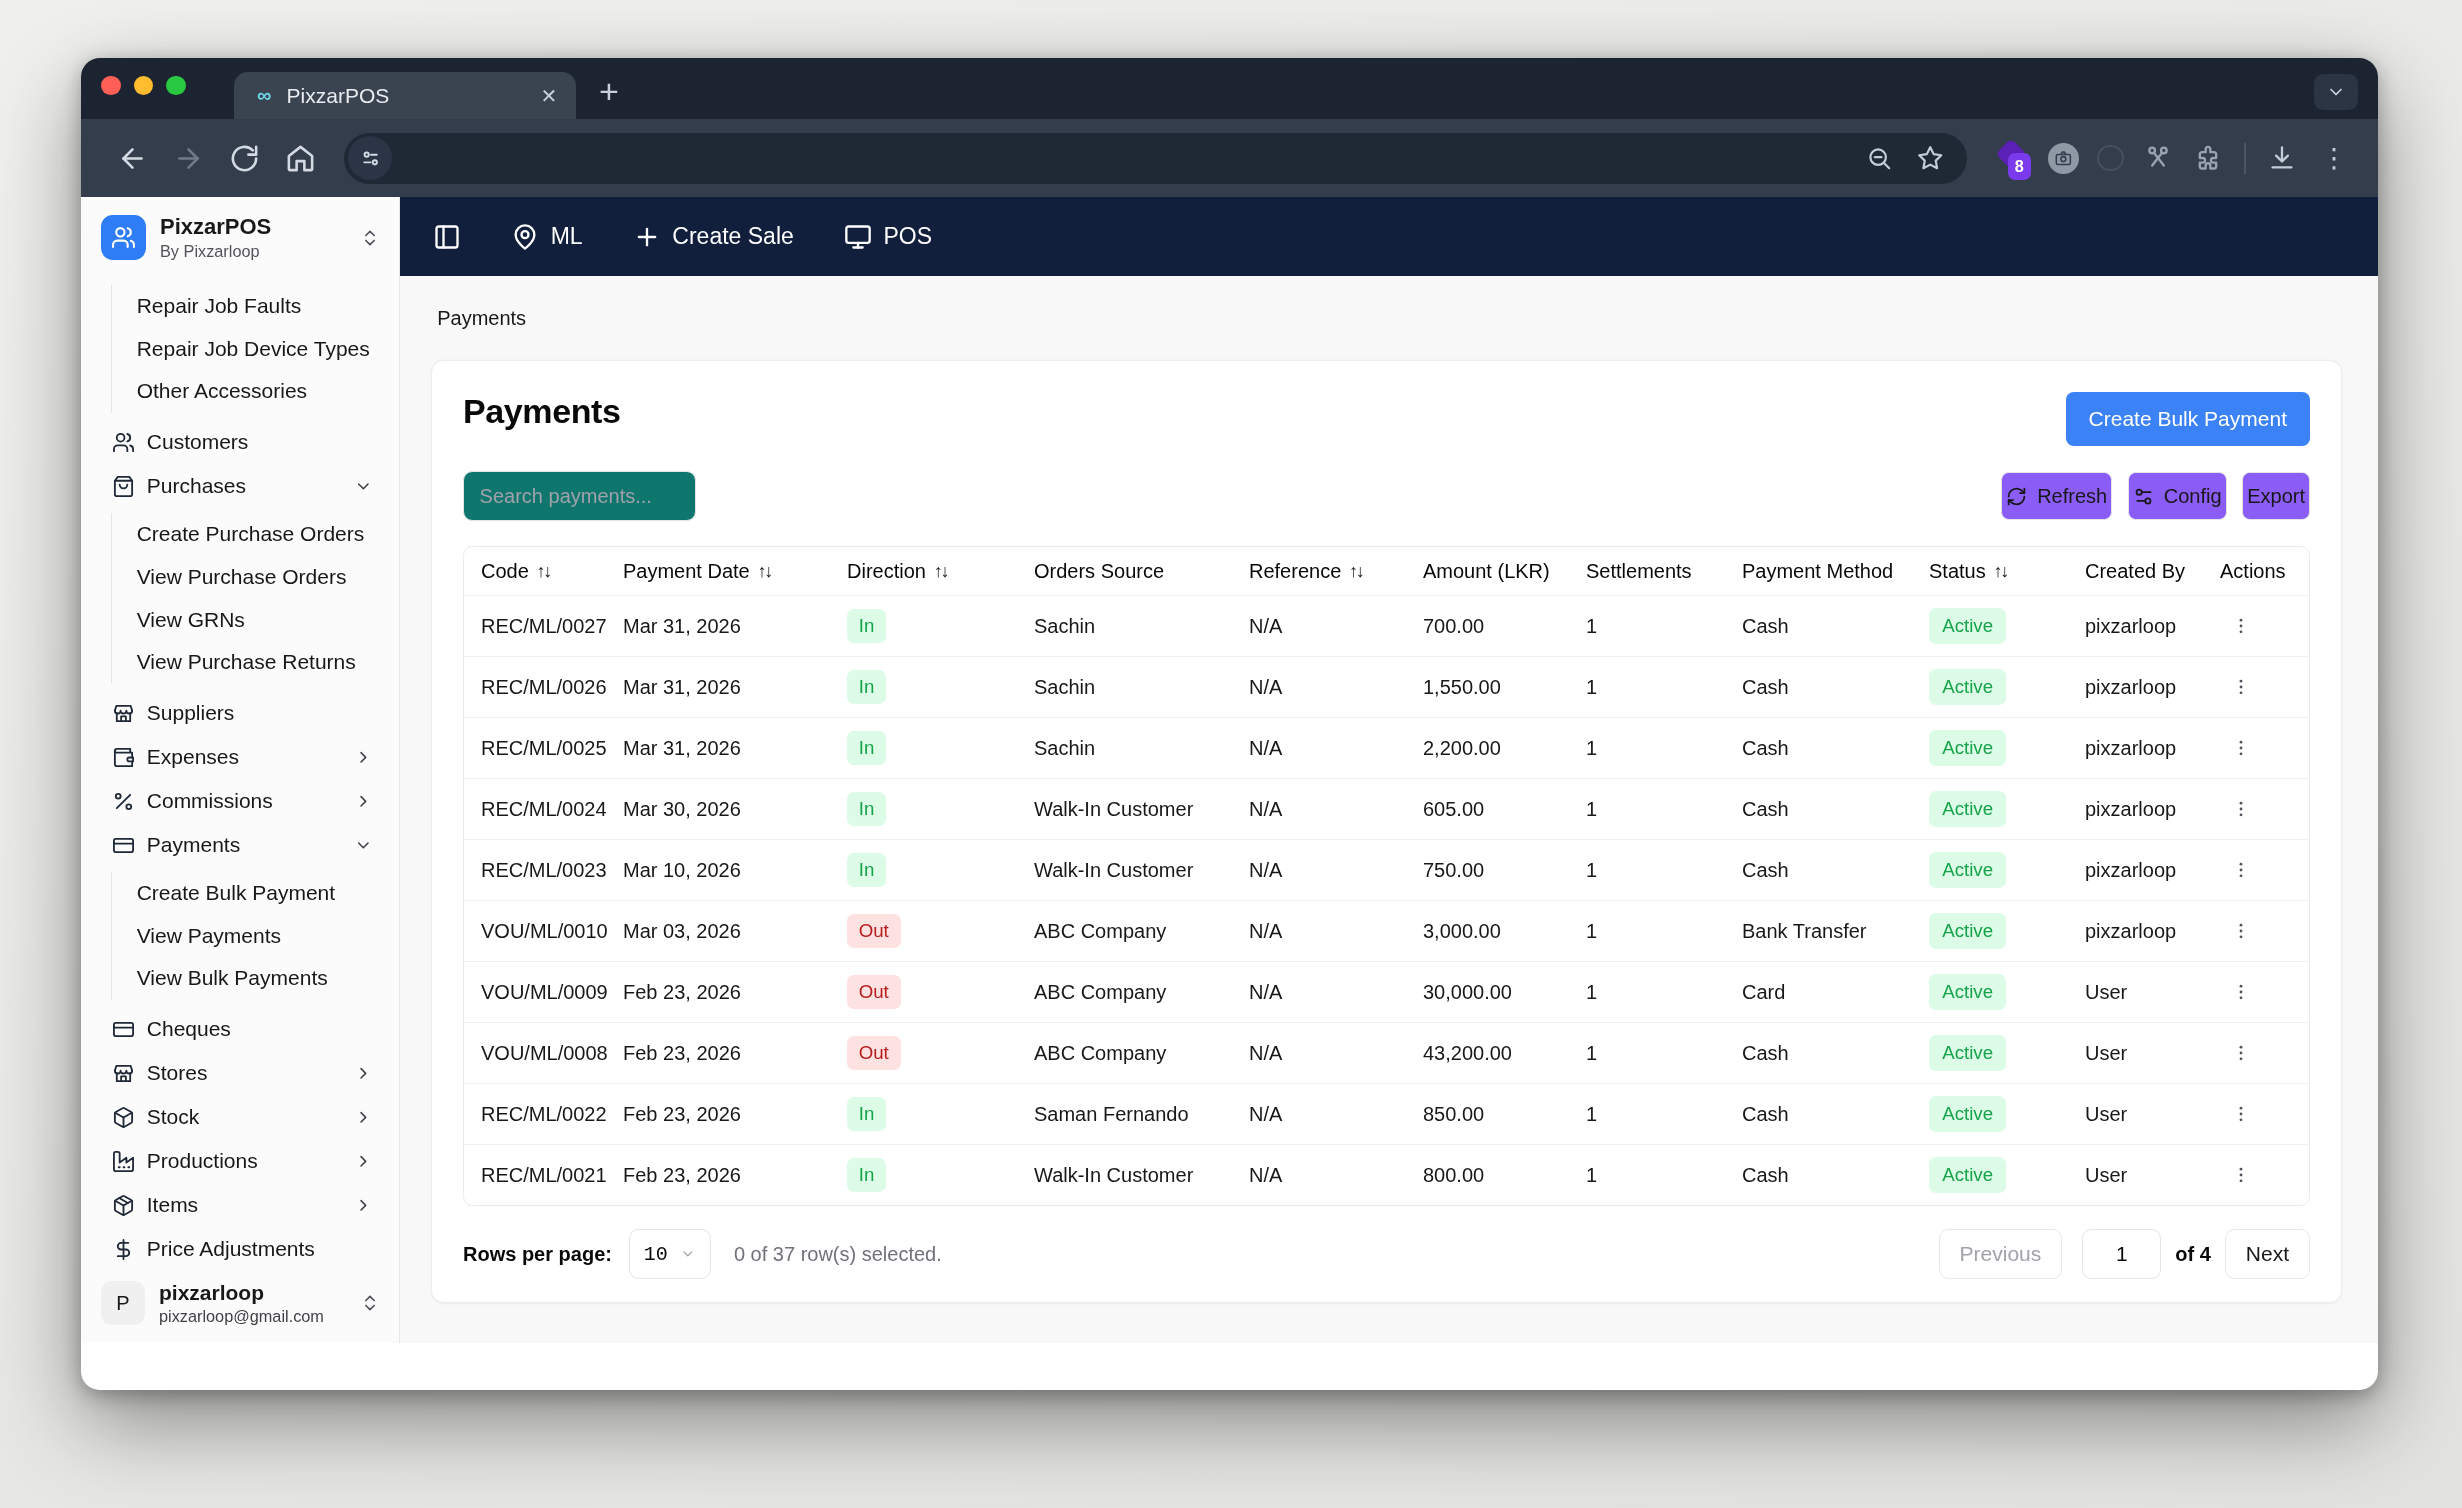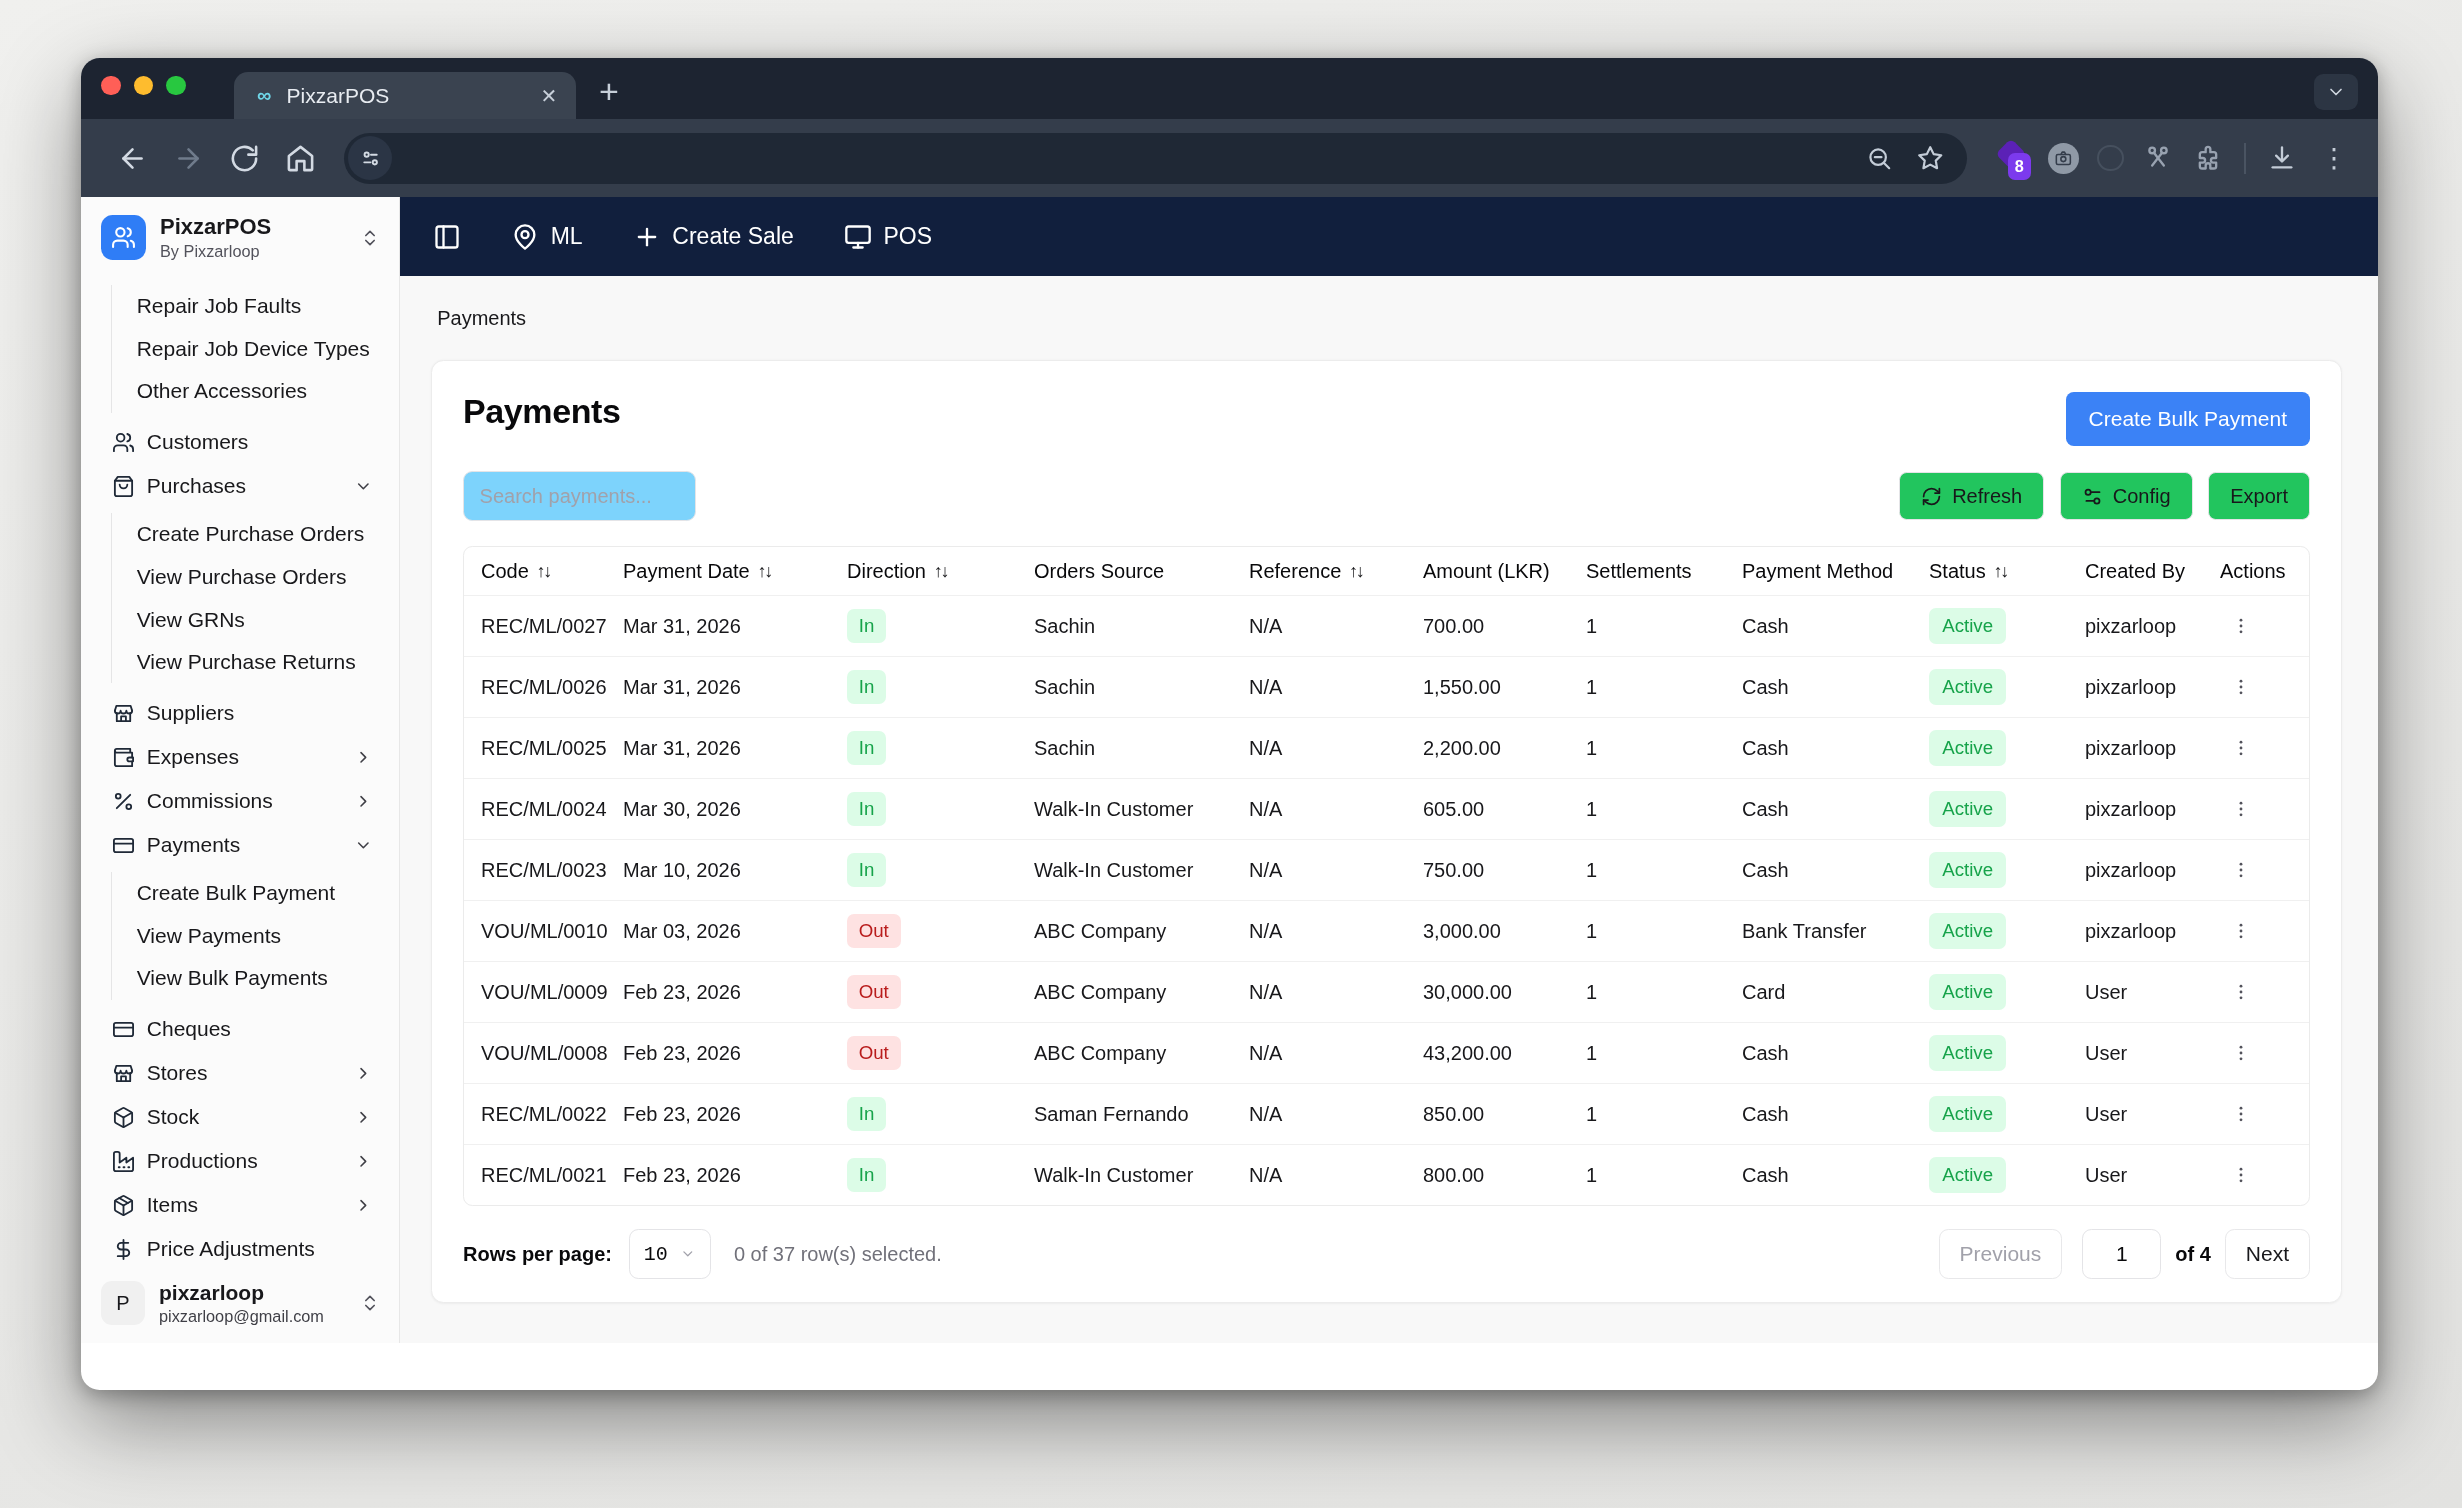--- a/index.html
+++ b/index.html
@@ -91,25 +91,25 @@
   .breadcrumb { font-size:20px; color:#18181b; margin:12.5px 0 0 6.2px; }
 
   .card { margin-top:30px; background:#fff; border:0.8px solid #ececec; border-radius:12.5px;
     padding:31px 31px 23px; box-shadow:0 0.8px 2.3px rgba(0,0,0,.05); }
   .card-head { display:flex; justify-content:space-between; align-items:flex-start; }
   .page-title { font-size:34px; font-weight:700; letter-spacing:-0.4px; color:#09090b; }
   .btn-primary { background:#3b82f6; color:#fff; border:none; border-radius:7.8px; font-size:21px;
     padding:15px 23px; font-family:inherit; }
   .tools { display:flex; align-items:center; margin-top:25px; }
   .search { width:233px; height:50px; border:0.8px solid #e4e4e7; border-radius:9.3px; padding:0 15.6px;
-    font-size:20px; color:#18181b; font-family:inherit; background:#7dd3fc; }
+    font-size:20px; color:#18181b; font-family:inherit; background:#0f766e; }
   .search::placeholder { color:#a1a1aa; }
   .tools-spacer { flex:1; }
-  .btn-outline { height:48px; display:flex; align-items:center; gap:10px; padding:0 21px;
-    border:0.8px solid #e4e4e7; border-radius:7.8px; background:#22c55e; font-size:20px; color:#18181b;
+  .btn-outline { height:48px; display:flex; align-items:center; gap:10px; padding:0 4px;
+    border:0.8px solid #e4e4e7; border-radius:7.8px; background:#8b5cf6; font-size:20px; color:#18181b;
     margin-left:15.6px; font-family:inherit; }
   .btn-outline svg { width:21px; height:21px; }
 
   .table { margin-top:25px; border:0.8px solid #ebebeb; border-radius:9.3px; overflow:hidden; }
   .t-row { display:grid; grid-template-columns:159px 224px 187px 215px 174px 163px 156px 187px 156px 135px 1fr;
     align-items:center; min-height:61px; border-top:0.8px solid #f0f0f0; }
   .t-row.head { min-height:48px; border-top:none; }
   .t-cell { font-size:20px; color:#18181b; padding-right:7.8px; display:flex; align-items:center; gap:7.8px; }
   .t-cell:first-child { padding-left:17px; }
   .head .t-cell { color:#09090b; font-weight:500; }

